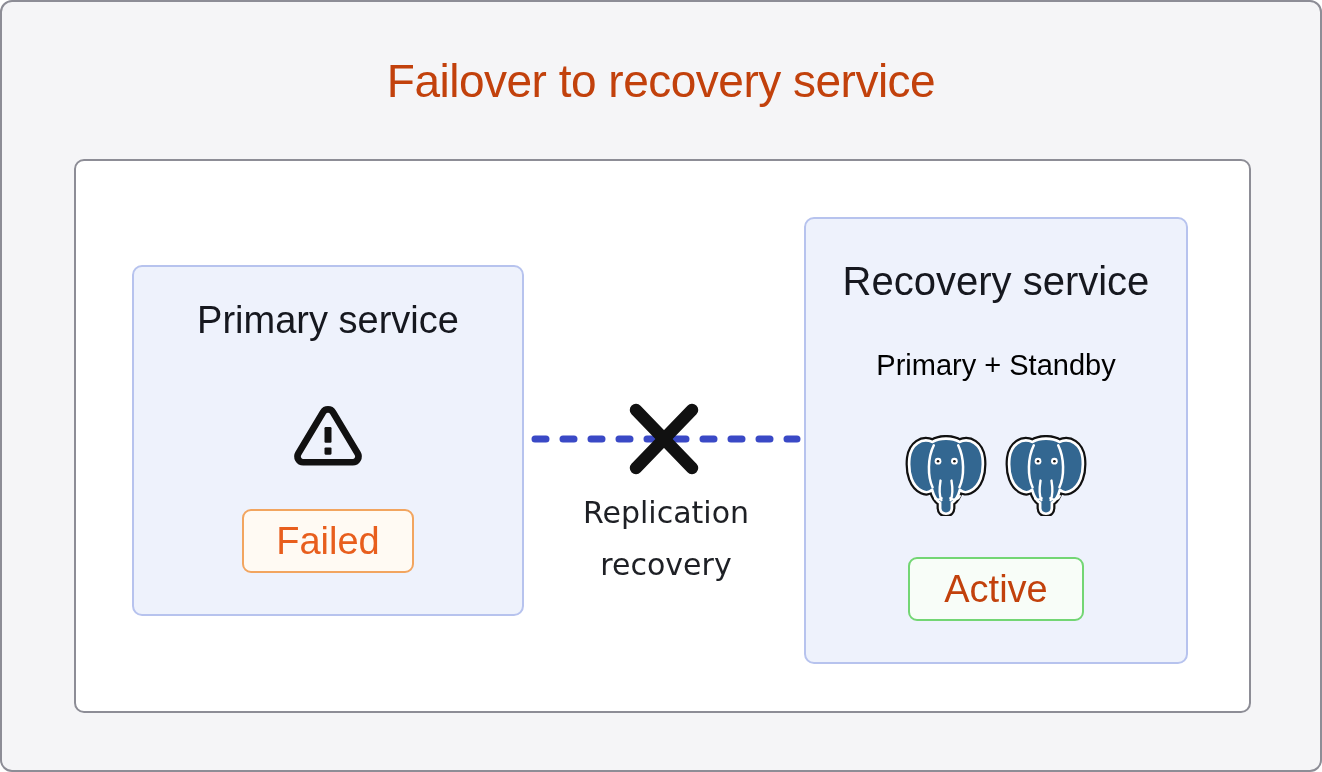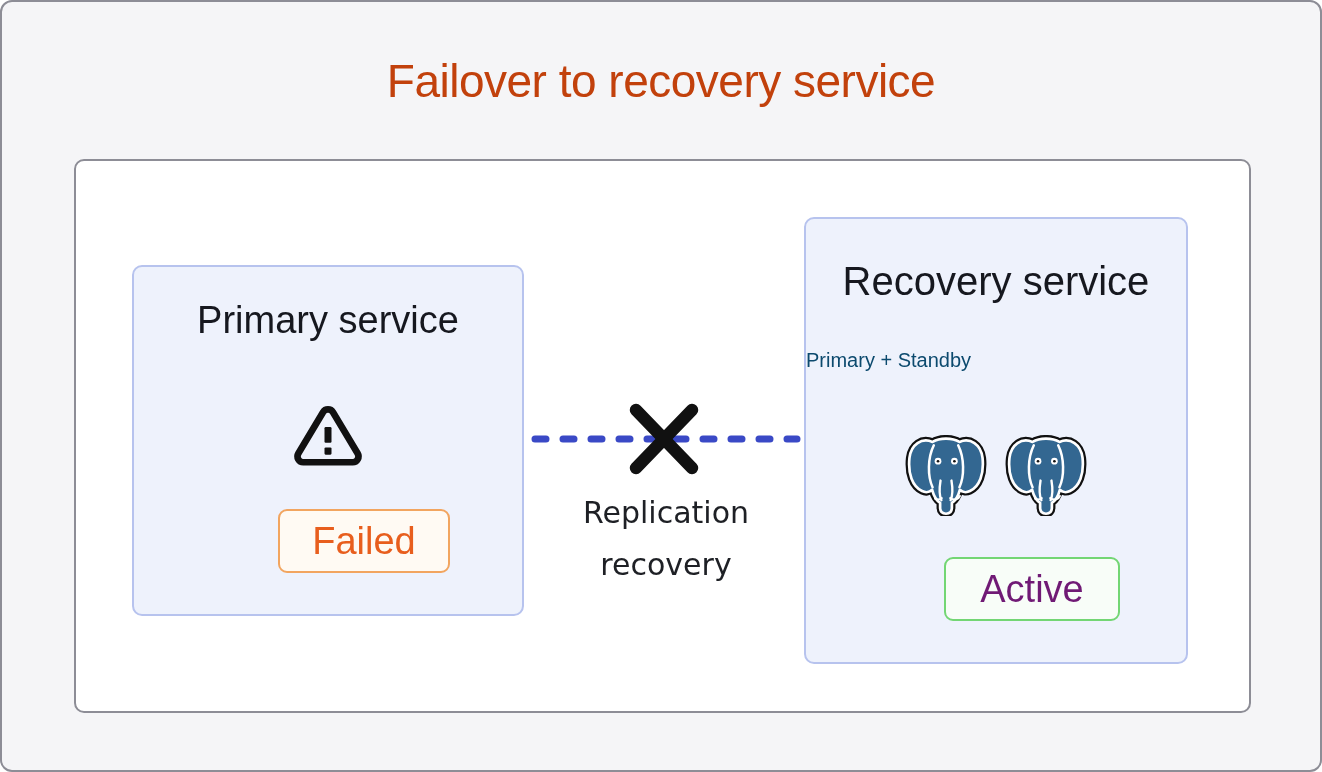--- a/index.html
+++ b/index.html
@@ -58,22 +58,23 @@
     color: #16181f;
   }
   .primary-title  { top: 32px; font-size: 38px; }
   .recovery-title { top: 40px; font-size: 40px; }
 
   .box-subtitle {
     position: absolute;
     top: 130px;
     left: 0;
     width: 100%;
-    font-size: 20px;
-    color: #0c4a6e;
+    text-align: center;
+    font-size: 29px;
+    color: #000000;
   }
 
   .warn-wrap {
     position: absolute;
     top: 134px;
     left: 0;
     width: 100%;
     display: flex;
     justify-content: center;
   }
@@ -91,37 +92,36 @@
   .badge {
     position: absolute;
     left: 50%;
     transform: translateX(-50%);
     display: flex;
     align-items: center;
     justify-content: center;
     border-radius: 9px;
     font-size: 38px;
     font-weight: 400;
-    margin-left: 36px;
   }
   .failed-badge {
     top: 242px;
     width: 172px;
     height: 64px;
     background: #fffaf3;
     border: 2px solid #f2a55f;
     color: #e85e1d;
   }
   .active-badge {
     top: 338px;
     width: 176px;
     height: 64px;
     background: #f8fdf8;
     border: 2px solid #73d674;
-    color: #701a75;
+    color: #c2410c;
   }
 
   .conn-line  { position: absolute; left: 454px; top: 269px; }
   .conn-cross { position: absolute; left: 548px; top: 238px; }
 
   .conn-label {
     position: absolute;
     left: 475px;
     top: 326px;
     width: 230px;

